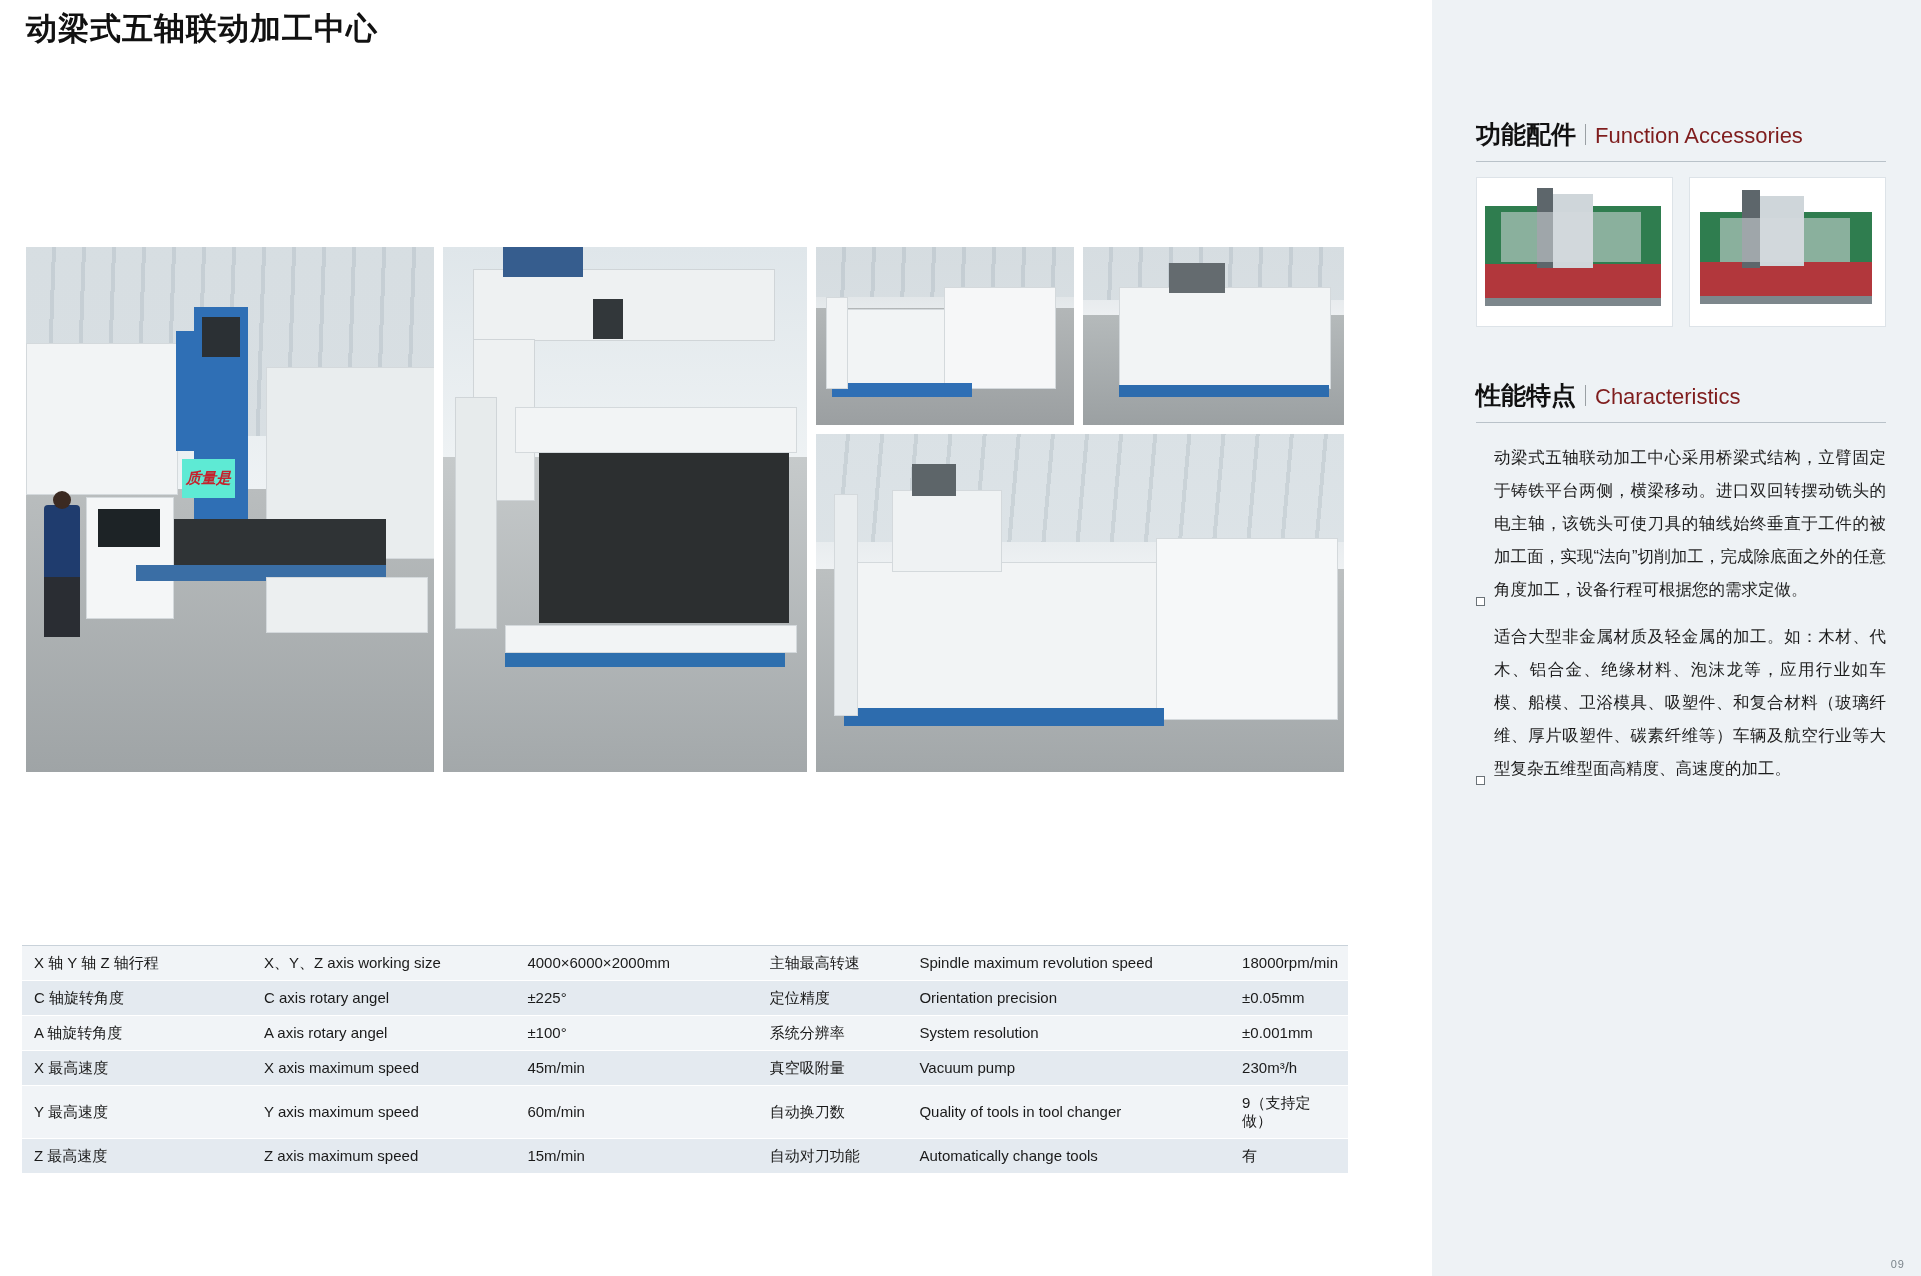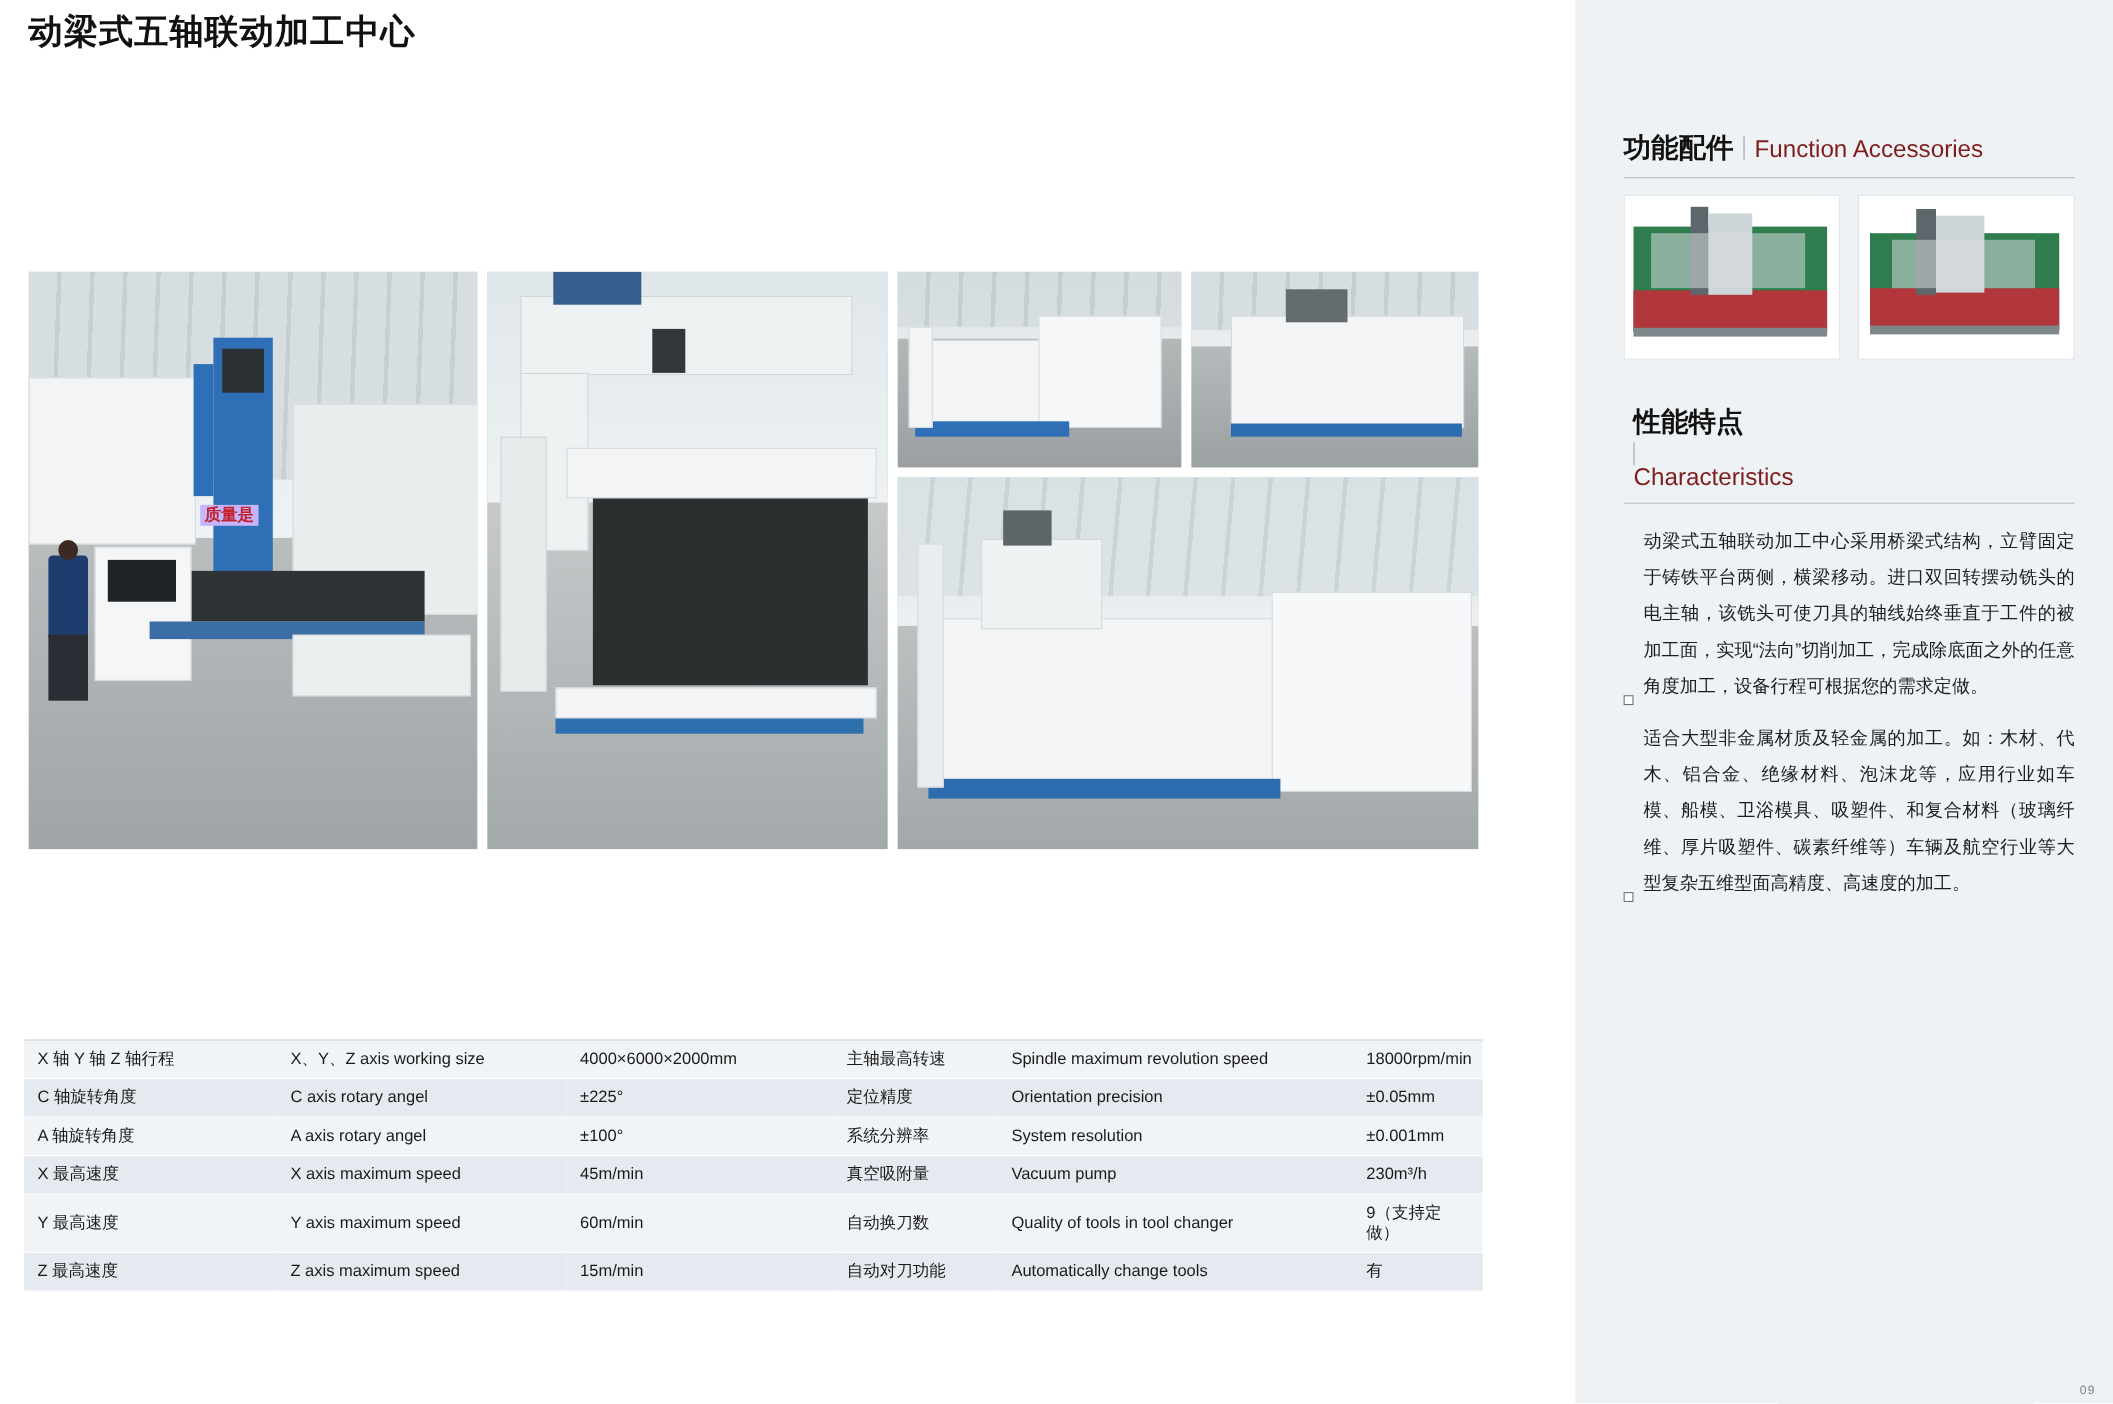--- a/index.html
+++ b/index.html
@@ -135,21 +135,21 @@
     position: absolute;
     left: 44px;
     top: 0;
     width: 410px;
   }
   .sec-head {
     display: flex;
     align-items: baseline;
     margin-top: 118px;
   }
-  .sec-head.second { margin-top: 40px; flex-direction: column; }
+  .sec-head.second { margin-top: 52px; }
   .sec-head .cn {
     font-size: 25px;
     font-weight: bold;
     color: #111;
   }
   .sec-head .bar {
     width: 1px; height: 21px;
     background: #9aa0a4;
     margin: 0 9px;
     position: relative; top: 2px;
@@ -222,21 +222,21 @@
 
       <div class="photo ph1">
         <div class="sky"></div>
         <div class="roofline"></div>
         <div class="floorp"></div>
         <div class="machine-body" style="left:0;top:96px;width:150px;height:150px;"></div>
         <div class="machine-body" style="left:240px;top:120px;width:170px;height:190px;background:#e9edee;"></div>
         <div class="machine-blue" style="left:168px;top:60px;width:54px;height:250px;"></div>
         <div class="machine-blue" style="left:150px;top:84px;width:18px;height:120px;"></div>
         <div class="machine-dark" style="left:176px;top:70px;width:38px;height:40px;background:#2b3034;"></div>
-        <div class="red-txt" style="left:156px;top:212px;font-size:15px;background:#c4b5fd;padding:0 4px;">质量是</div>
+        <div class="red-txt" style="left:156px;top:212px;font-size:15px;background:#5eead4;padding:10px 4px;font-style:italic;">质量是</div>
         <div class="machine-table" style="left:110px;top:272px;width:250px;height:46px;background:#2f3335;"></div>
         <div class="machine-body" style="left:60px;top:250px;width:86px;height:120px;background:#f4f6f7;"></div>
         <div class="machine-dark" style="left:72px;top:262px;width:62px;height:38px;background:#1d2326;"></div>
         <div class="machine-blue" style="left:110px;top:318px;width:250px;height:16px;background:#3a6ea5;"></div>
         <div class="worker" style="left:18px;top:258px;width:36px;height:74px;"></div>
         <div class="worker" style="left:18px;top:330px;width:36px;height:60px;background:#2a2d33;border-radius:0;"></div>
         <div class="worker-head" style="left:27px;top:244px;width:18px;height:18px;"></div>
         <div class="machine-body" style="left:240px;top:330px;width:160px;height:54px;background:#eceff0;"></div>
       </div>
 

